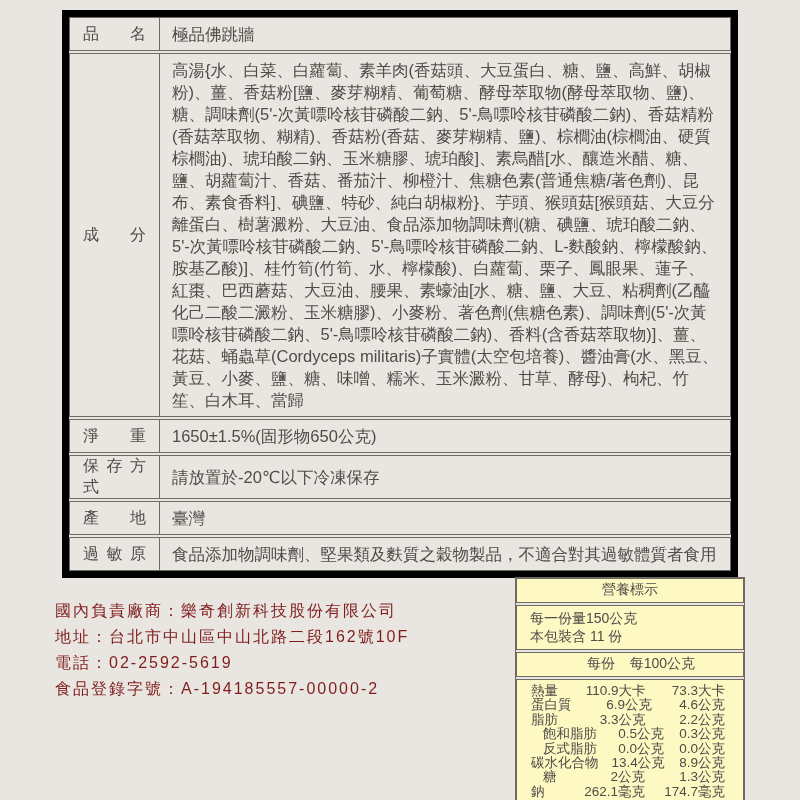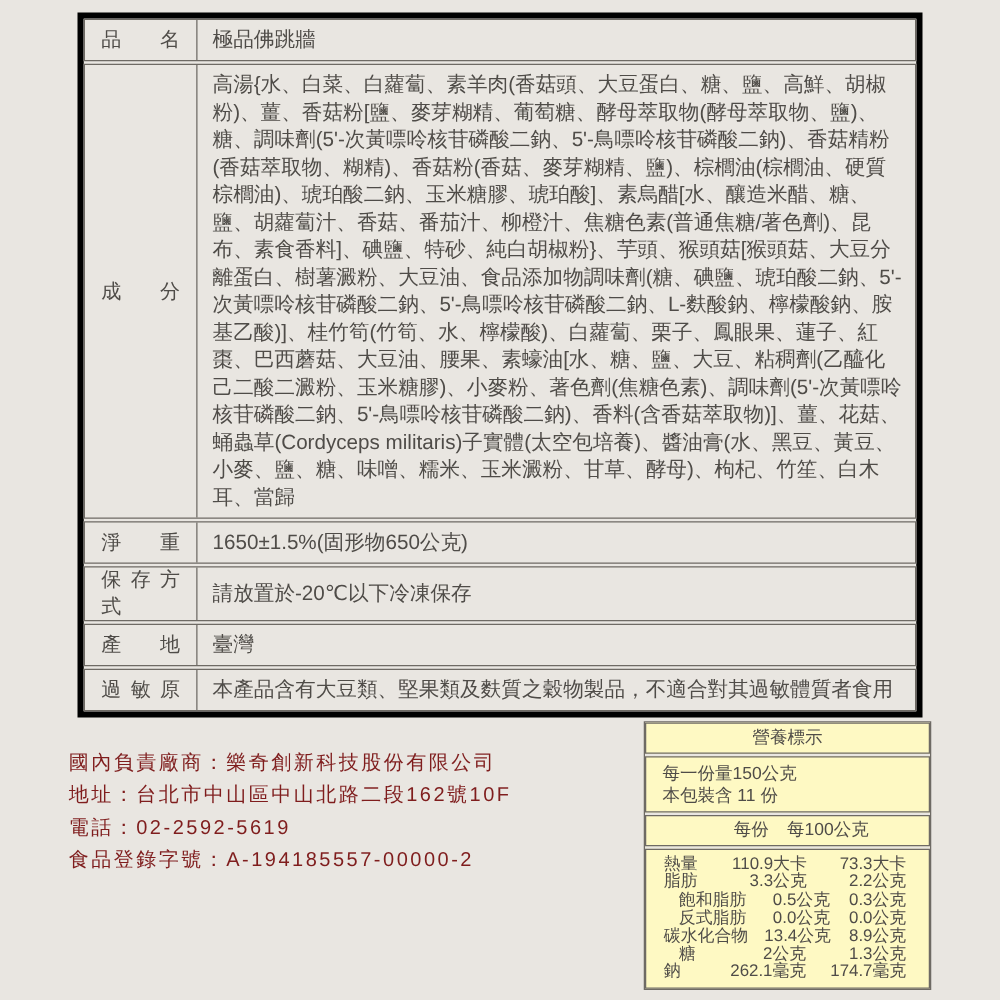--- a/index.html
+++ b/index.html
@@ -11,21 +11,21 @@
     font-family: "Liberation Sans", "DejaVu Sans", sans-serif;
     color: #4f4c48;
     position: relative;
   }
   
   .spec {
     position: absolute;
     left: 62px;
     top: 10px;
     width: 676px;
-    border: 5px solid #000000;
+    border: 7px solid #000000;
     box-sizing: border-box;
   }
   .spec-row {
     display: flex;
     border: 1px solid #6e6a64;
     background: #e9e6e1;
   }
   .spec-row + .spec-row { margin-top: 2px; }
   .spec-label {
     flex: 0 0 90px;
@@ -148,21 +148,21 @@
     <div class="spec-label">
       <span>產地</span>
     </div>
     <div class="spec-value">臺灣</div>
   </div>
 
   <div class="spec-row">
     <div class="spec-label">
       <span>過敏原</span>
     </div>
-    <div class="spec-value">本產品含有大豆類、堅果類及麩質之穀物製品，不適合對其過敏體質者食用</div>
+    <div class="spec-value">食品添加物調味劑、堅果類及麩質之穀物製品，不適合對其過敏體質者食用</div>
   </div>
 
 </div>
 
 <div class="company">
   <div>國內負責廠商：樂奇創新科技股份有限公司</div>
   <div>地址：台北市中山區中山北路二段162號10F</div>
   <div>電話：02-2592-5619</div>
   <div>食品登錄字號：A-194185557-00000-2</div>
 </div>
@@ -182,20 +182,25 @@
   </div>
 
   <div class="nut-section nut-rows">
 
     <div class="nut-row">
       <span class="nut-name">熱量</span>
       <span class="v1">110.9大卡</span>
       <span class="v2">73.3大卡</span>
     </div>
 
+    <div class="nut-row">
+      <span class="nut-name">蛋白質</span>
+      <span class="v1">6.9公克</span>
+      <span class="v2">4.6公克</span>
+    </div>
 
     <div class="nut-row">
       <span class="nut-name">脂肪</span>
       <span class="v1">3.3公克</span>
       <span class="v2">2.2公克</span>
     </div>
 
     <div class="nut-row indent">
       <span class="nut-name">飽和脂肪</span>
       <span class="v1">0.5公克</span>

